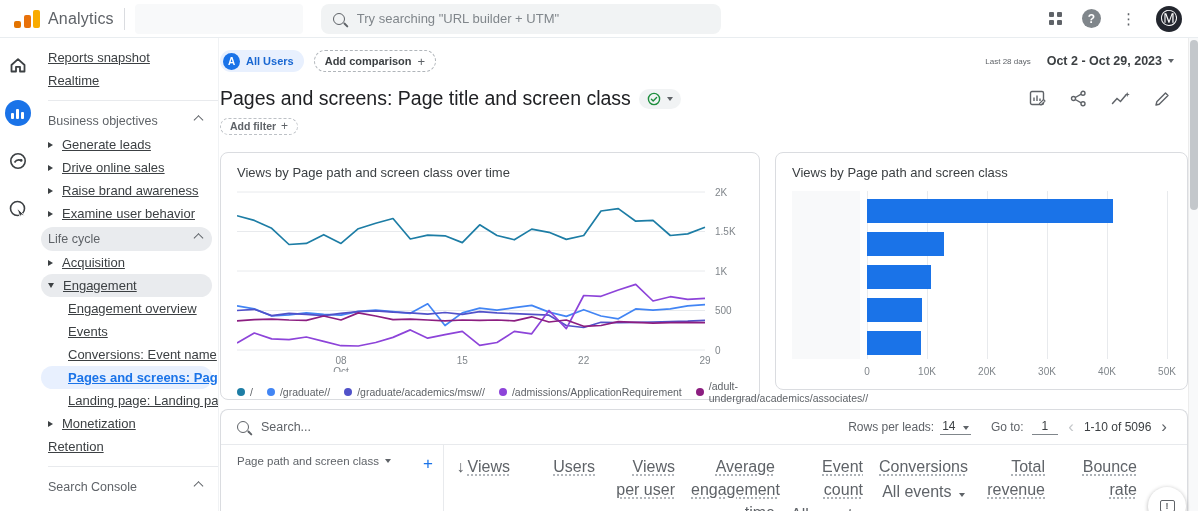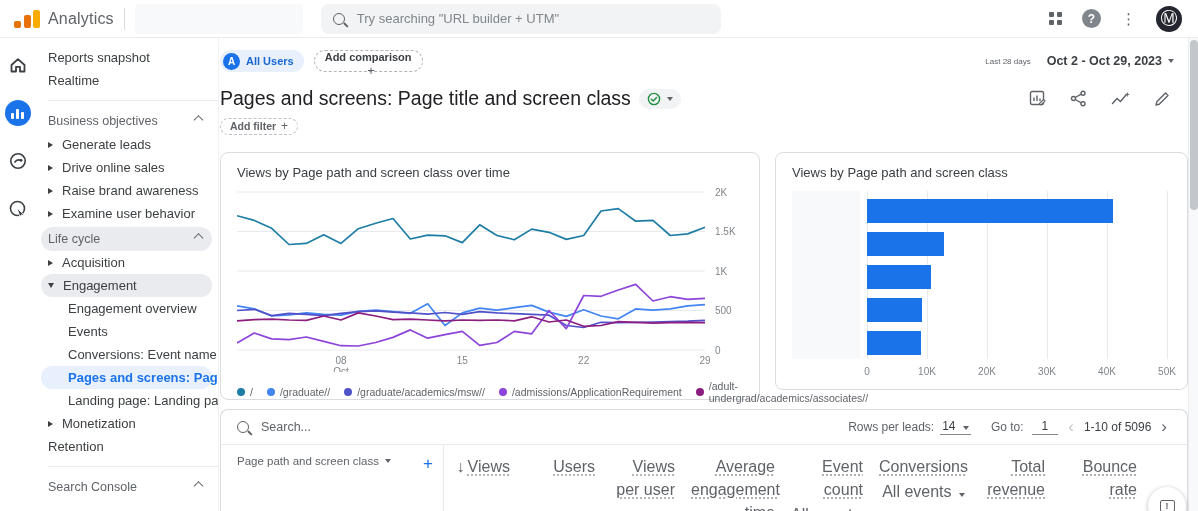--- a/index.html
+++ b/index.html
@@ -38,21 +38,21 @@
     display:flex; flex-direction:column; align-items:center; padding-top:14px; gap:22px; }
   .rail .ric { width:26px; height:26px; display:flex; align-items:center; justify-content:center; cursor:pointer; }
   .reports-circle { width:26px; height:26px; border-radius:50%; background:#1a73e8;
     display:flex; align-items:flex-end; justify-content:center; gap:2px; padding-bottom:7px; }
   .reports-circle i { display:block; width:3px; background:#fff; border-radius:1px; }
 
   
   .sidebar { position:absolute; left:35px; top:38px; width:184px; bottom:0; background:#fff;
     border-right:1px solid #f0f2f4; padding-top:8px; font-size:13px; overflow:hidden; z-index:40; }
   .sb-row { position:relative; height:23px; display:flex; align-items:center; color:#3c4043; cursor:pointer;
-    margin:0 6px; border-radius:12px; padding-left:7px; white-space:nowrap; }
+    margin:0 6px; border-radius:12px; padding-left:7px; white-space:nowrap;text-decoration:underline; }
   .sb-row.plain { padding-left:7px; }
   .sb-row .tri { flex:none; margin-right:9px; width:0; height:0; }
   .tri.right { border-left:5px solid #3c4043; border-top:3.5px solid transparent; border-bottom:3.5px solid transparent; }
   .tri.down  { border-top:5px solid #3c4043; border-left:3.5px solid transparent; border-right:3.5px solid transparent; }
   .sb-row.child { padding-left:27px; }
   .sb-row.gray-pill { background:#e9ebee; }
   .sb-row.selected { background:#e8f0fe; color:#1a73e8; font-weight:bold; }
   .sb-section { height:24px; display:flex; align-items:center; color:#5f6368; font-size:12.5px;
     margin:2px 6px 0 6px; padding-left:7px; border-radius:12px; cursor:pointer; }
   .sb-section .chev { margin-left:auto; margin-right:10px; width:7px; height:7px;
@@ -63,21 +63,21 @@
   
   .main { position:absolute; left:220px; top:38px; right:10px; bottom:0; background:#fff; overflow:hidden; }
 
   .controls-row { display:flex; align-items:center; margin-top:12px; }
   .chip-allusers { display:flex; align-items:center; height:22px; background:#e8f0fe; border-radius:12px;
     padding:0 10px 0 3px; cursor:pointer; }
   .chip-allusers .a-circ { width:17px; height:17px; border-radius:50%; background:#1a73e8; color:#fff;
     font-size:10px; font-weight:bold; display:flex; align-items:center; justify-content:center; margin-right:6px; }
   .chip-allusers .lbl { font-size:11px; font-weight:bold; color:#1967d2; }
   .chip-dashed { display:flex; align-items:center; height:22px; border:1px dashed #b0b5ba; border-radius:12px;
-    padding:0 10px; margin-left:10px; cursor:pointer; font-size:11px; font-weight:bold; color:#3c4043;flex-direction:column; }
+    padding:0 10px; margin-left:10px; cursor:pointer; font-size:11px; font-weight:bold; color:#3c4043; }
   .chip-dashed .plus { margin-left:6px; font-size:13px; font-weight:normal; color:#5f6368; }
   .date-area { margin-left:auto; display:flex; align-items:center; margin-right:14px; cursor:pointer; }
   .date-pre { font-size:8px; color:#5f6368; margin-right:16px;text-align:right; }
   .date-main { font-size:12.5px; font-weight:bold; color:#3c4043; }
   .caret-dn { width:0; height:0; border-top:4px solid #5f6368; border-left:3.5px solid transparent;
     border-right:3.5px solid transparent; display:inline-block; margin-left:6px; }
 
   .title-row { display:flex; align-items:center; margin-top:15px; }
   .page-title { font-size:19.5px; color:#202124; font-weight:normal; }
   .title-badge { display:flex; align-items:center; height:20px; background:#f1f3f4; border-radius:12px;

